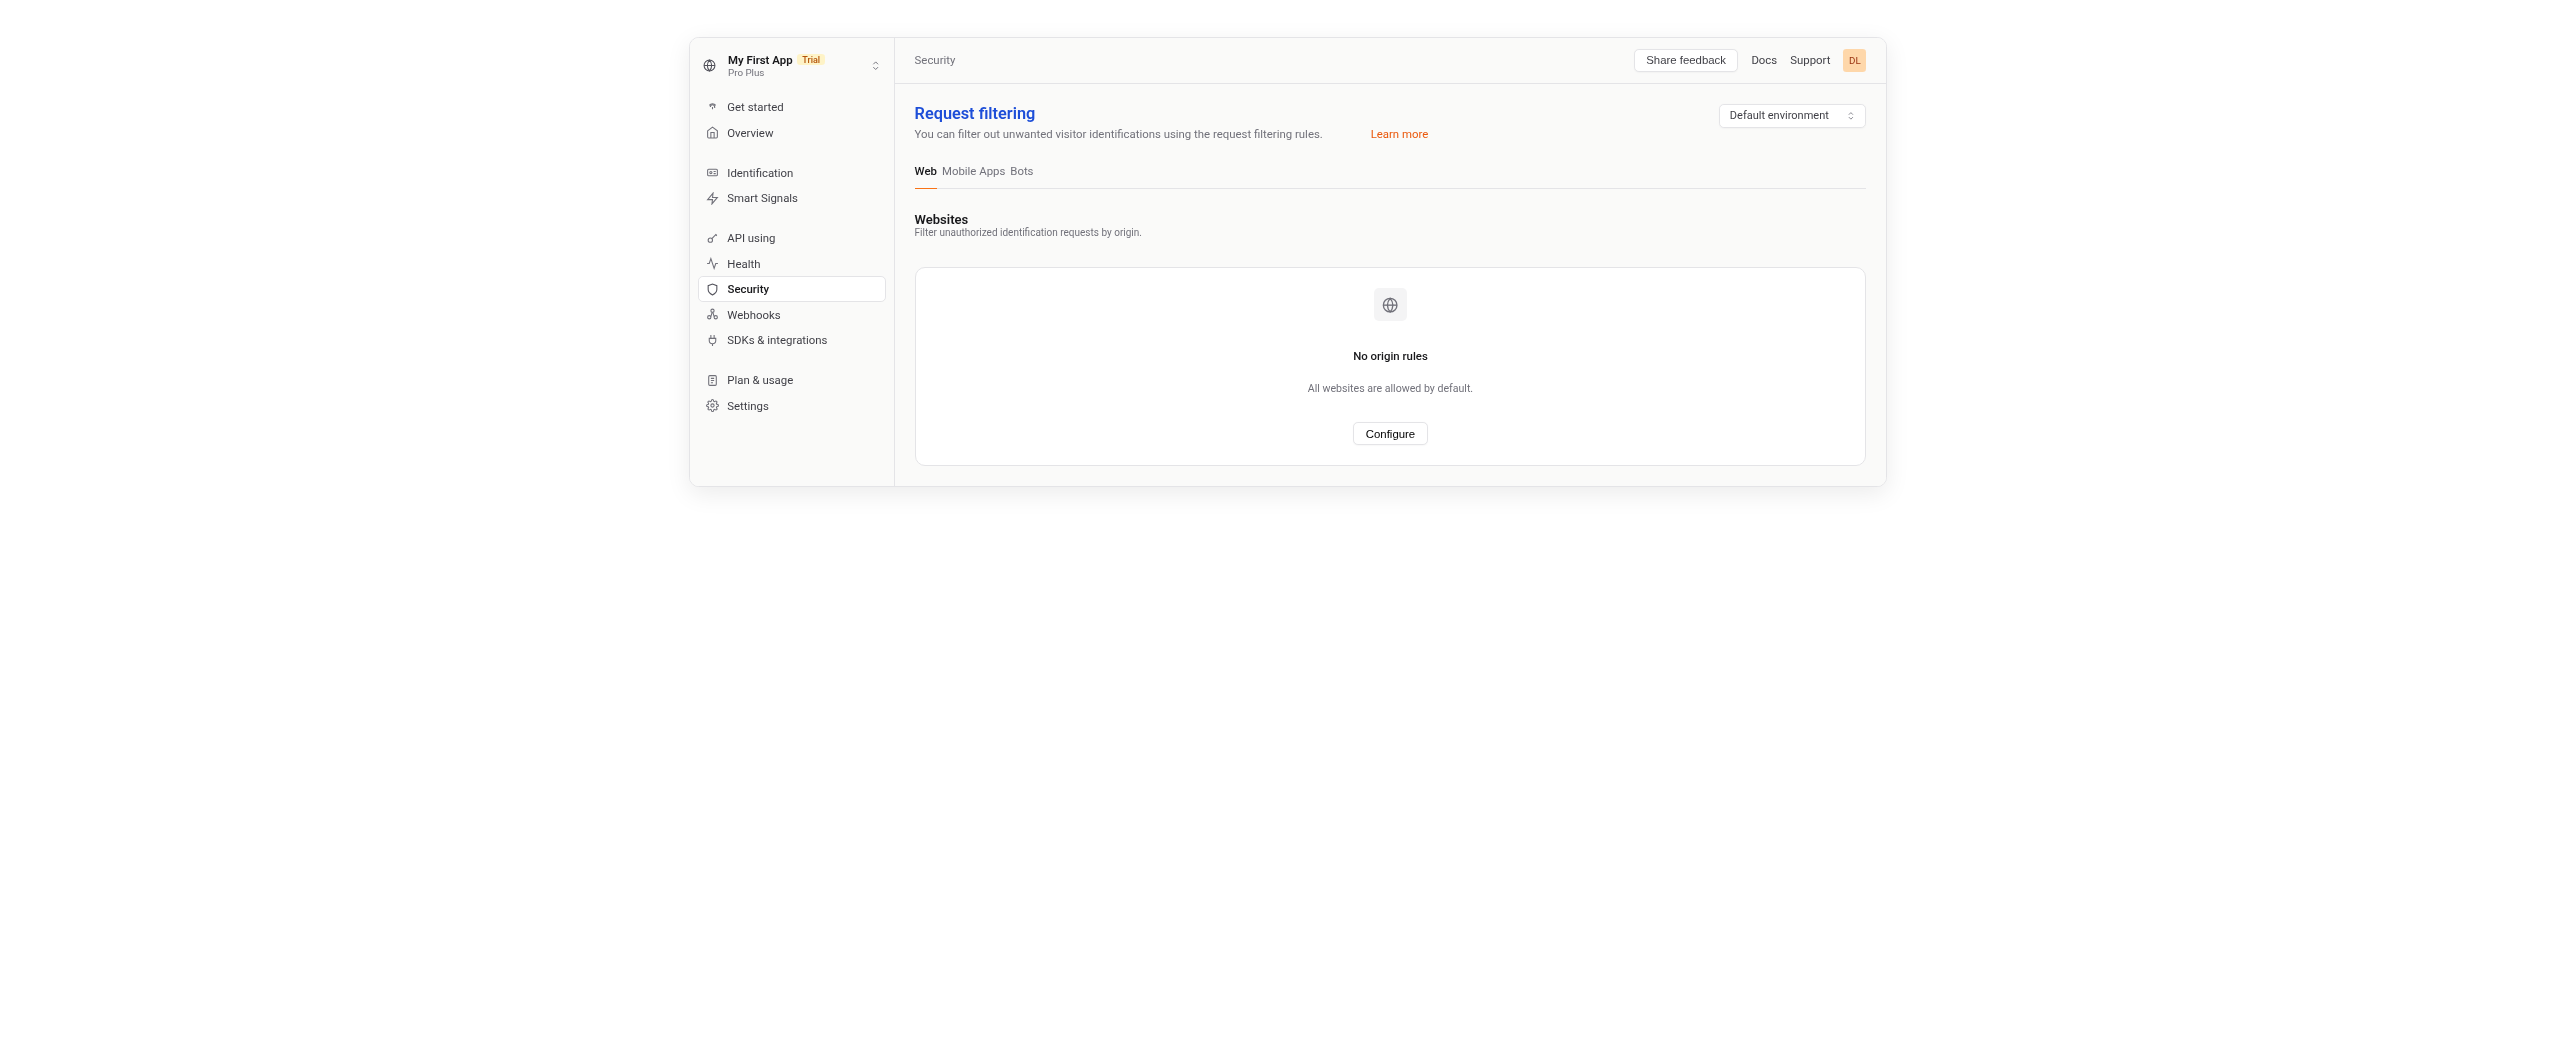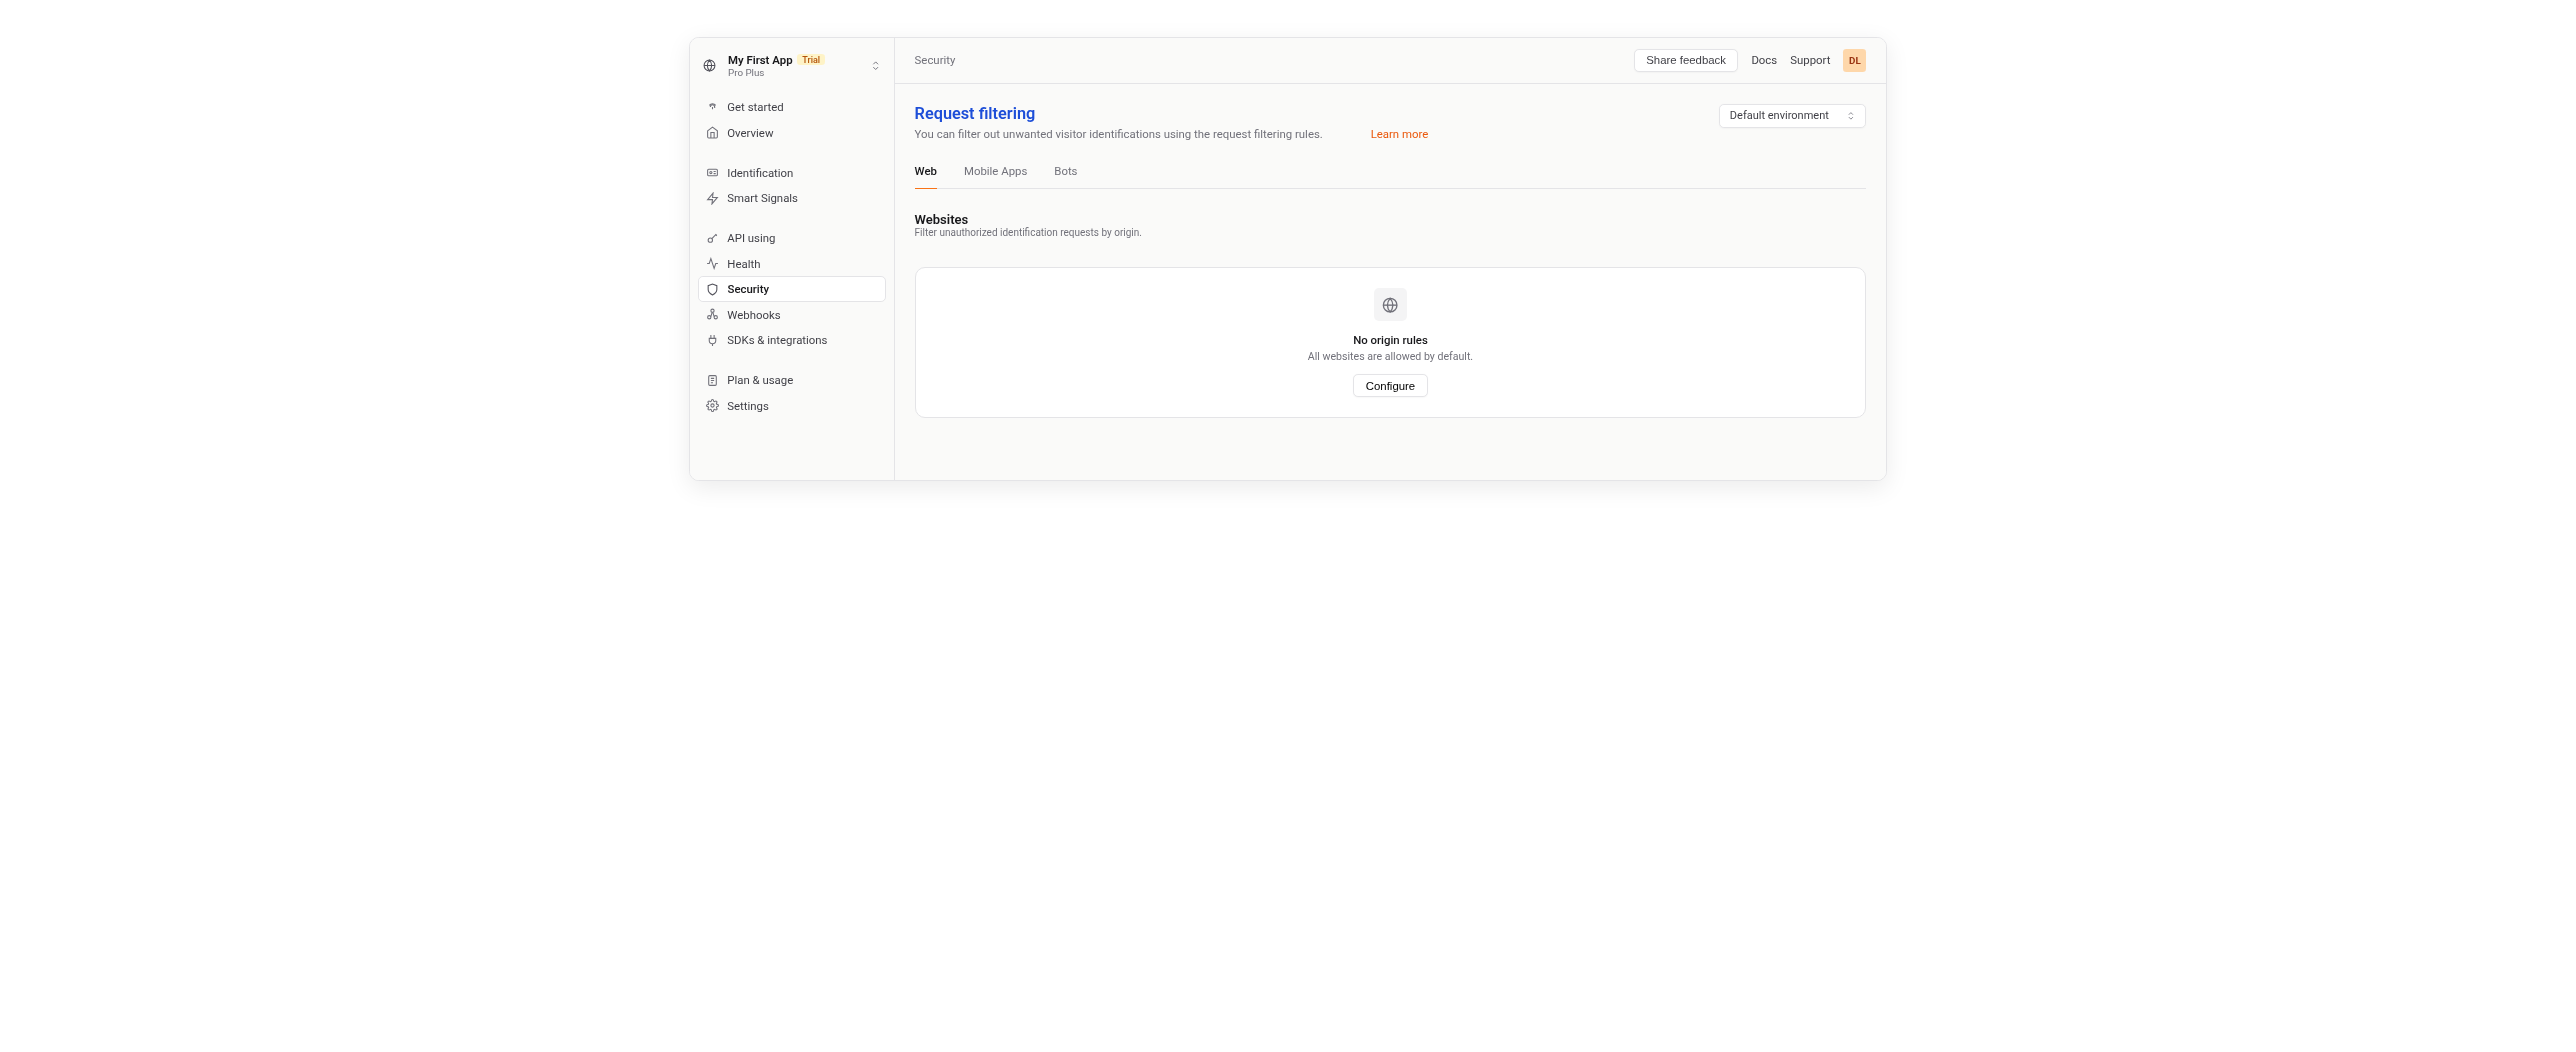--- a/index.html
+++ b/index.html
@@ -102,21 +102,21 @@
     .link-text { color: #3f3f46; font-size: 11.4px; cursor: pointer; }
     .avatar {
       width: 23px; height: 23px;
       background: #fed7aa;
       color: #9a3412;
       border-radius: 3.3px;
       display: flex;
       align-items: center;
       justify-content: center;
       font-size: 9.8px;
-      font-weight: 700;
+      font-weight: 400;
     }
     .content { padding: 19.6px; }
     .page-header {
       display: flex;
       justify-content: space-between;
       align-items: flex-start;
       margin-bottom: 23px;
     }
     .page-title { font-size: 16.3px; font-weight: 600; color: #1d4ed8; margin-bottom: 4.9px; }
     .page-desc { font-size: 11.4px; color: #71717a; }
@@ -129,21 +129,21 @@
       border: 0.8px solid #e4e4e7;
       padding: 4.9px 9.8px;
       border-radius: 4.9px;
       cursor: pointer;
       font-size: 11px;
       color: #3f3f46;
       box-shadow: 0 0.8px 1.6px rgba(0,0,0,0.03);
     }
     .tabs {
       display: flex;
-      gap: 27px;
+      gap: 5px;
       border-bottom: 0.8px solid #e4e4e7;
       margin-bottom: 23px;
     }
     .tab {
       padding: 0 0 9.8px 0;
       font-size: 11.4px;
       color: #71717a;
       cursor: pointer;
       border-bottom: 1.6px solid transparent;
       margin-bottom: -0.8px;
@@ -156,21 +156,21 @@
     .section-title { font-size: 13px; font-weight: 600; margin-bottom: 0; }
     .section-desc { font-size: 10px; color: #71717a; margin-bottom: 29px; }
     .card {
       background: #fff;
       border: 0.8px solid #e4e4e7;
       border-radius: 10px;
       padding: 20px;
       display: flex;
       flex-direction: column;
       align-items: center;
-      gap: 3px;
+      gap: 19px;
     }
     .empty-icon-box {
       width: 33px; height: 33px;
       background: #f4f4f5;
       border-radius: 4.9px;
       display: flex;
       align-items: center;
       justify-content: center;
       margin-bottom: 8.1px;
     }

